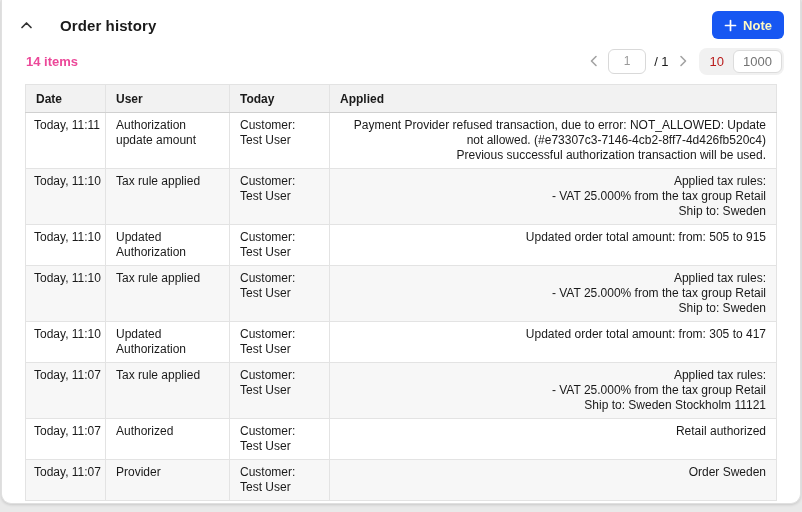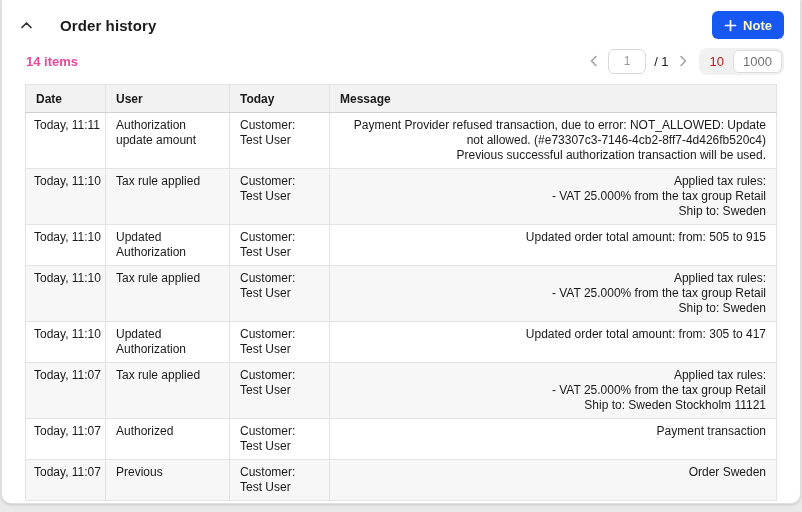--- a/index.html
+++ b/index.html
@@ -189,21 +189,21 @@
           <col class="c-date">
           <col class="c-type">
           <col class="c-user">
           <col>
         </colgroup>
       <thead>
         <tr>
           <th>Date</th>
           <th>User</th>
           <th>Today</th>
-          <th>Message</th>
+          <th>Applied</th>
         </tr>
       </thead>
       <tbody>
         <tr>
           <td class="cell-date">Today, 11:11</td>
           <td>Authorization update amount</td>
           <td>Customer: Test User</td>
           <td class="cell-message">Payment Provider refused transaction, due to error: NOT_ALLOWED: Update not allowed. (#e73307c3-7146-4cb2-8ff7-4d426fb520c4)
 Previous successful authorization transaction will be used.</td>
         </tr>
@@ -240,25 +240,25 @@
           <td>Tax rule applied</td>
           <td>Customer: Test User</td>
           <td class="cell-message">Applied tax rules:
 - VAT 25.000% from the tax group Retail
 Ship to: Sweden Stockholm 11121</td>
         </tr>
         <tr>
           <td class="cell-date">Today, 11:07</td>
           <td>Authorized</td>
           <td>Customer: Test User</td>
-          <td class="cell-message">Payment transaction</td>
+          <td class="cell-message">Retail authorized</td>
         </tr>
         <tr class="stripe">
           <td class="cell-date">Today, 11:07</td>
-          <td>Previous</td>
+          <td>Provider</td>
           <td>Customer: Test User</td>
           <td class="cell-message">Order Sweden</td>
         </tr>
       </tbody>
     </table>
   </div>
 
 </div>
 
 </body></html>

